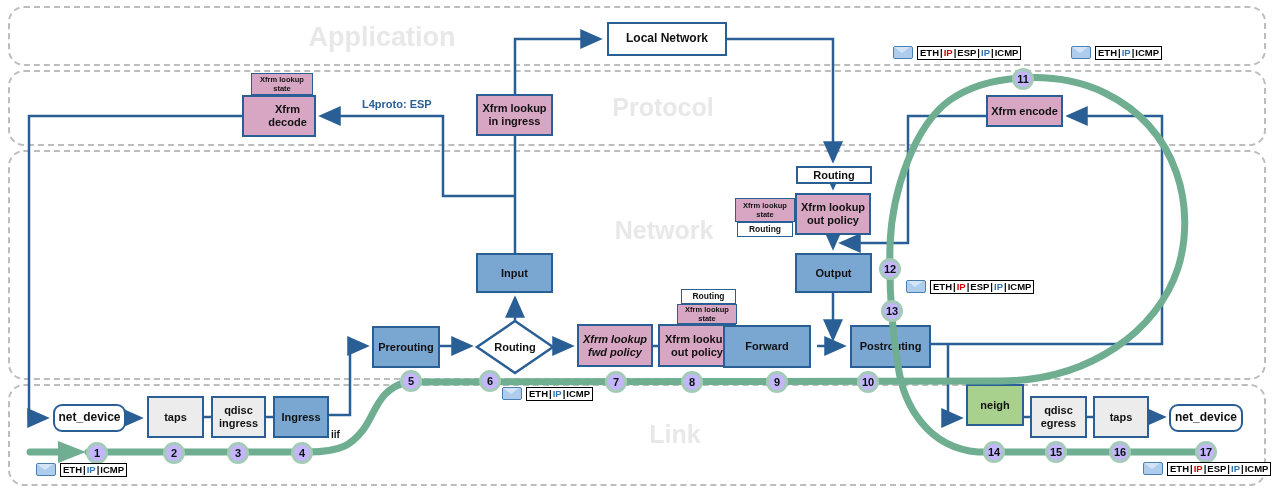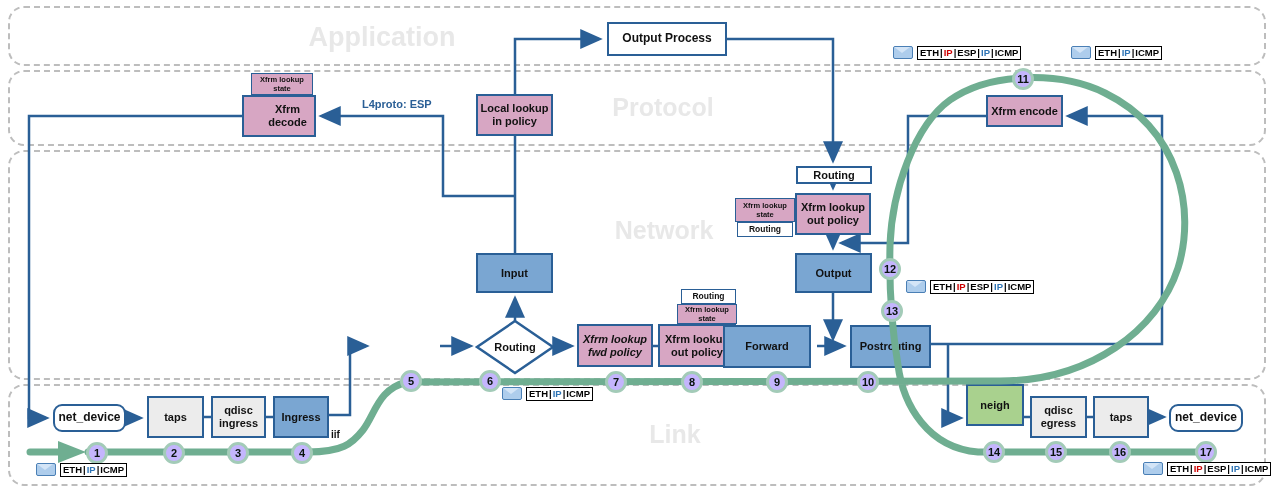--- a/index.html
+++ b/index.html
@@ -84,30 +84,31 @@
       <path d="M 1024,417 L 1030,417"></path>
       <path d="M 1087,417 L 1093,417"></path>
       <path d="M 1149,417 L 1163,417" marker-end="url(#arr)"></path>
     </g>
     <polygon points="515,321 553,347 515,373 477,347" fill="#ffffff" stroke="#2a5f96" stroke-width="2.5"></polygon>
   </svg>
 
   <div class="box pink tiny" style="left:251px;top:73px;width:62px;height:22px;">Xfrm lookup state</div>
   <div class="box pink" style="left:242px;top:95px;width:74px;height:42px;padding-left:17px;">Xfrm decode</div>
   <div class="lbl" style="left:362px;top:98px;font-size:11px;color:#2a5f96;">L4proto: ESP</div>
-  <div class="box pink" style="left:476px;top:94px;width:77px;height:42px;">Local lookup in policy</div>
-  <div class="box white" style="left:607px;top:22px;width:120px;height:34px;font-size:12px;">Output Process</div>
+  <div class="box pink" style="left:476px;top:94px;width:77px;height:42px;">Xfrm lookup in ingress</div>
+  <div class="box white" style="left:607px;top:22px;width:120px;height:34px;font-size:12px;">Local Network</div>
 
   <div class="box white" style="left:796px;top:166px;width:76px;height:18px;">Routing</div>
   <div class="box pink tiny" style="left:735px;top:198px;width:60px;height:24px;">Xfrm lookup state</div>
   <div class="box white smallw" style="left:737px;top:222px;width:56px;height:15px;">Routing</div>
   <div class="box pink" style="left:795px;top:193px;width:76px;height:42px;">Xfrm lookup out policy</div>
   <div class="box blue" style="left:795px;top:253px;width:77px;height:40px;">Output</div>
 
   <div class="box blue" style="left:476px;top:253px;width:77px;height:40px;">Input</div>
+  <div class="box blue" style="left:372px;top:326px;width:68px;height:42px;">Prerouting</div>
   <div class="diamond-label" style="left:477px;top:341px;">Routing</div>
   <div class="box pink" style="left:577px;top:324px;width:76px;height:43px;font-style:italic;">Xfrm lookup fwd policy</div>
   <div class="box white smallw" style="left:681px;top:289px;width:55px;height:15px;">Routing</div>
   <div class="box pink tiny" style="left:677px;top:304px;width:60px;height:20px;">Xfrm lookup state</div>
   <div class="box pink" style="left:658px;top:324px;width:78px;height:43px;">Xfrm lookup out policy</div>
   <div class="box blue" style="left:723px;top:325px;width:88px;height:43px;">Forward</div>
   <div class="box blue" style="left:850px;top:325px;width:81px;height:43px;">Postrouting</div>
   <div class="box pink" style="left:986px;top:95px;width:77px;height:32px;">Xfrm encode</div>
 
   <div class="box white rounded" style="left:53px;top:404px;width:73px;height:28px;font-size:12px;">net_device</div>

